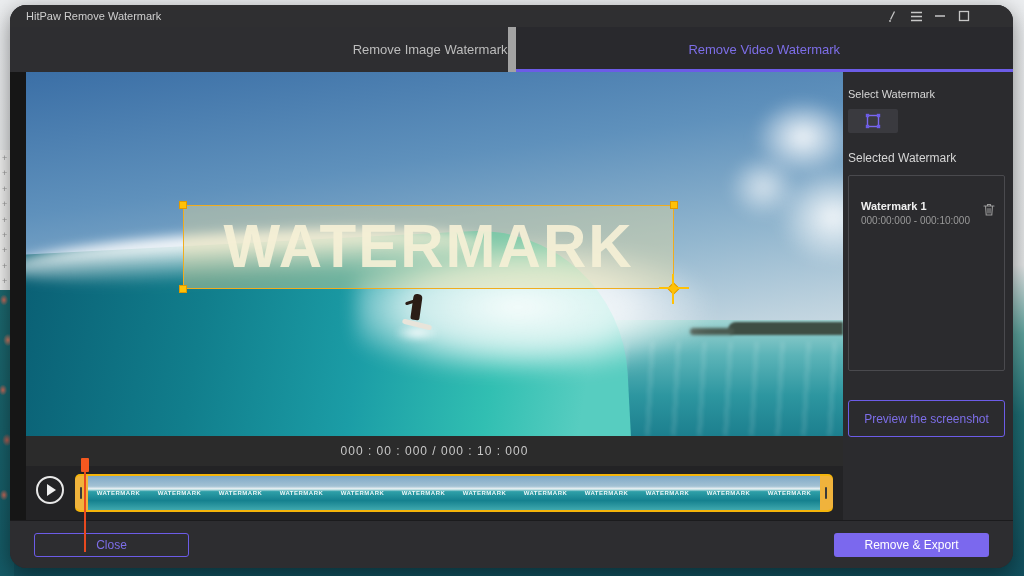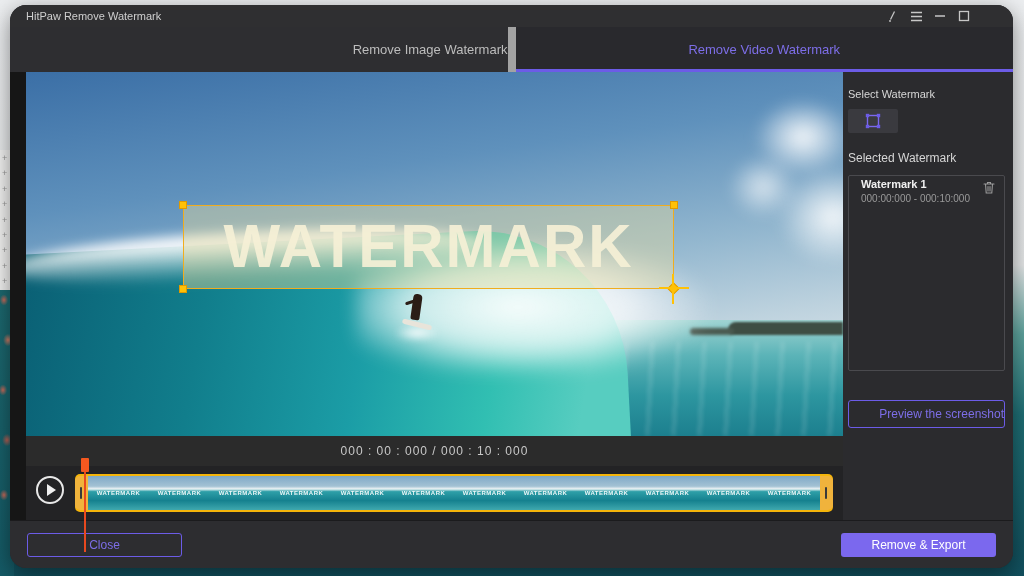--- a/index.html
+++ b/index.html
@@ -80,29 +80,29 @@
   .hdl.br { right:-5px; bottom:-5px; width:9px; height:9px; transform:rotate(45deg); }
   .cross-v { position:absolute; right:-1px; bottom:-16px; width:2px; height:30px; background:#ffc107; }
   .cross-h { position:absolute; right:-16px; bottom:-1px; width:30px; height:2px; background:#ffc107; }
   
   .sidebar { width:183px; background:#2b2b2e; border-left:2px solid #19191b; padding:16px 10px 0 16px;
     display:flex; flex-direction:column; height:448px; }
   .side-label { color:#d6d6d6; font-size:11px; }
   .tool-btn { margin-top:9px; width:50px; height:24px; background:#3a3a3f; border-radius:2px;
     display:flex; align-items:center; justify-content:center; cursor:pointer; }
   .side-label2 { margin-top:18px; color:#d6d6d6; font-size:12px; }
-  .sel-panel { margin-top:10px; width:157px; height:196px; border:1px solid #4a4a4e; border-radius:2px; padding:2px 8px 0 12px; }
+  .sel-panel { margin-top:10px; width:157px; height:196px; border:1px solid #4a4a4e; border-radius:2px; padding:24px 8px 0 12px; }
   .sel-item { display:flex; align-items:flex-start; cursor:pointer; }
   .sel-item .txt { flex:1; }
   .sel-item .name { color:#f0f0f0; font-size:11px; font-weight:700; }
   .sel-item .time { color:#9a9a9a; font-size:10px; margin-top:3px; }
   .trash { color:#9a9a9a; width:14px; height:15px; margin-top:2px; cursor:pointer; }
-  .preview-btn { margin-top:29px; width:157px; height:28px; background:transparent;
+  .preview-btn { margin-top:29px; width:157px; height:37px; background:transparent;
     border:1.5px solid #6c5ce7; border-radius:3px; color:#7d6ee8; font-size:12px;
-    font-family:"Liberation Sans",sans-serif; cursor:pointer;text-align:right; }
+    font-family:"Liberation Sans",sans-serif; cursor:pointer; }
   
   .transport { position:relative; width:817px; }
   .timecode-bar { height:30px; background:#2b2b2b; display:flex; align-items:center; justify-content:center; }
   .timecode { color:#c9c9c9; font-size:12px; letter-spacing:1px; }
   .timeline { position:relative; height:54px; background:#232325; }
   .play-btn { position:absolute; left:10px; top:10px; width:28px; height:28px; border:2px solid #e8e8e8;
     border-radius:50%; display:flex; align-items:center; justify-content:center; cursor:pointer; }
   .play-tri { width:0; height:0; border-left:9px solid #f0f0f0; border-top:6px solid transparent;
     border-bottom:6px solid transparent; margin-left:2px; }
   .strip { position:absolute; left:49px; top:8px; width:758px; height:38px; background:#f5b50a;
@@ -113,21 +113,21 @@
   .trim::after { content:""; position:absolute; left:5px; top:11px; width:2px; height:12px; background:#3a3a3a; border-radius:1px; }
   .thumbs { display:flex; overflow:hidden; align-self:stretch; flex:1; }
   .thumb { width:61px; flex:0 0 auto; position:relative; display:flex; align-items:center; justify-content:center;
     background:linear-gradient(180deg,#7fa8c6 0%,#a3c2d4 30%,#eef4f5 38%,#2e9fa8 46%,#15818f 72%,#3fa8ae 100%); cursor:pointer; }
   .thumb span { color:rgba(255,255,255,.92); font-size:6px; font-weight:700; letter-spacing:.5px; }
   .playhead { position:absolute; left:55px; top:-8px; width:8px; height:94px; z-index:3; pointer-events:none; }
   .ph-flag { position:absolute; left:0; top:0; width:8px; height:14px; background:#f4581f; border-radius:1px; }
   .ph-line { position:absolute; left:3px; top:0; width:2px; height:94px; background:#e8491f; z-index:-1; }
   
   .footer { height:48px; background:#2d2d30; border-top:1px solid #1b1b1d; display:flex;
-    align-items:center; justify-content:space-between; padding:0 17px; flex:1 0 auto; }
+    align-items:center; justify-content:space-between; padding:0 24px; flex:1 0 auto; }
   .btn { height:24px; width:155px; font-size:12px; border-radius:3px; cursor:pointer; font-family:"Liberation Sans",sans-serif; }
   .btn.ghost { background:transparent; border:1.5px solid #6c5ce7; color:#7d6ee8; }
   .btn.solid { background:#7b68ee; border:none; color:#ffffff; }
   svg { display:block; }
 </style>
 </head>
 <body>
 
 <div class="desk-spots"></div>
 <div class="plus-strip">

